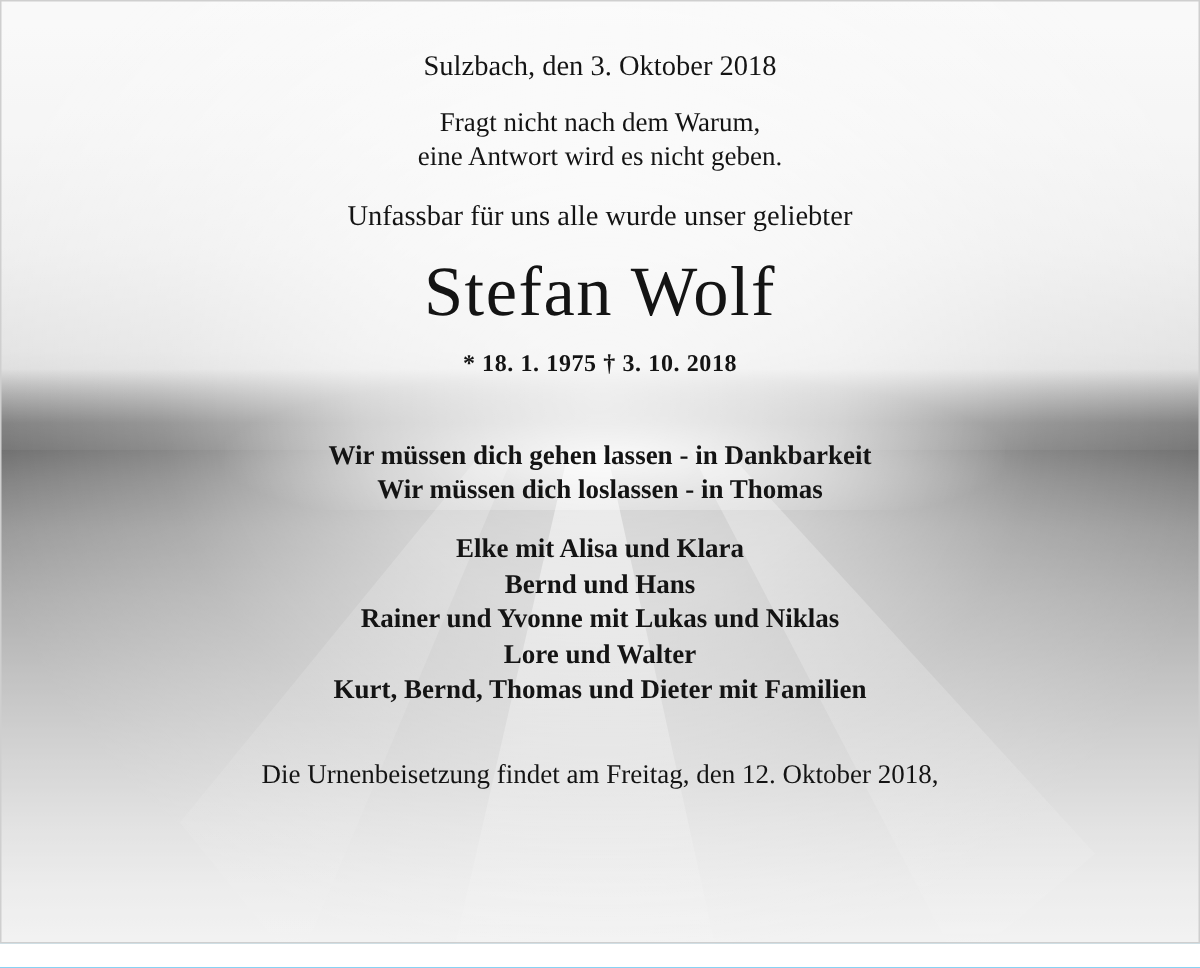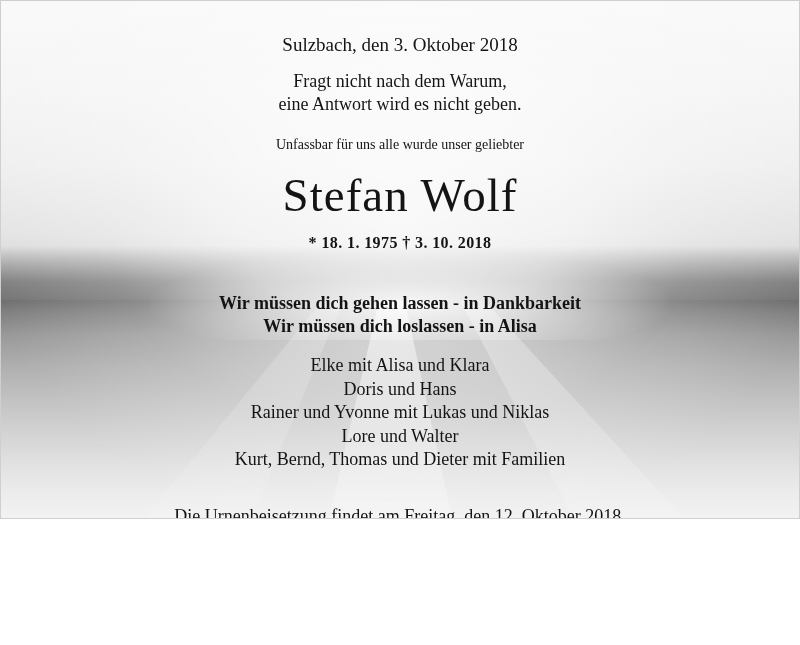--- a/index.html
+++ b/index.html
@@ -6,21 +6,21 @@
     margin: 0;
     padding: 0;
     background: #ffffff;
   }
   body {
     font-family: "Liberation Serif", serif;
   }
   .obituary {
     position: relative;
     width: 800px;
-    height: 519px;
+    height: 629px;
     overflow: hidden;
     background: #0ea5e9;
     box-sizing: border-box;
   }
   
   .bg {
     position: absolute;
     inset: 0;
     z-index: 0;
   }
@@ -134,21 +134,21 @@
     line-height: 26px;
     margin-bottom: 12px;
   }
   .verse {
     font-size: 18px;
     font-weight: normal;
     line-height: 23px;
     margin-bottom: 16px;
   }
   .intro {
-    font-size: 14px;
+    font-size: 19px;
     line-height: 26px;
     margin-bottom: 6px;
   }
   .name {
     font-size: 47px;
     line-height: 62px;
     letter-spacing: 1px;
     font-weight: normal;
     margin: 2px 0 4px 0;
   }
@@ -165,21 +165,21 @@
     margin-bottom: 26px;
   }
   .poem {
     font-size: 18px;
     font-weight: bold;
     line-height: 23px;
     margin-bottom: 16px;
   }
   .family {
     font-size: 18px;
-    font-weight: normal;
+    font-weight: bold;
     line-height: 23.5px;
     margin-bottom: 32px;
   }
   .footer {
     font-size: 18px;
     line-height: 24px;
   }
 </style>
 </head>
 <body>
@@ -210,26 +210,26 @@
 
     <p class="line intro">Unfassbar für uns alle wurde unser geliebter</p>
 
     <h1 class="name">Stefan Wolf</h1>
 
     <p class="line dates">* 18. 1. 1975    † 3. 10. 2018</p>
 
 
     <div class="poem">
       <p class="line">Wir müssen dich gehen lassen - in Dankbarkeit</p>
-      <p class="line">Wir müssen dich loslassen - in Alisa</p>
+      <p class="line">Wir müssen dich loslassen - in Thomas</p>
     </div>
 
     <div class="family">
       <p class="line">Elke mit Alisa und Klara</p>
-      <p class="line">Doris und Hans</p>
+      <p class="line">Bernd und Hans</p>
       <p class="line">Rainer und Yvonne mit Lukas und Niklas</p>
       <p class="line">Lore und Walter</p>
       <p class="line">Kurt, Bernd, Thomas und Dieter mit Familien</p>
     </div>
 
     <div class="footer">
       <p class="line">Die Urnenbeisetzung findet am Freitag, den 12. Oktober 2018,</p>
 
     </div>
 

